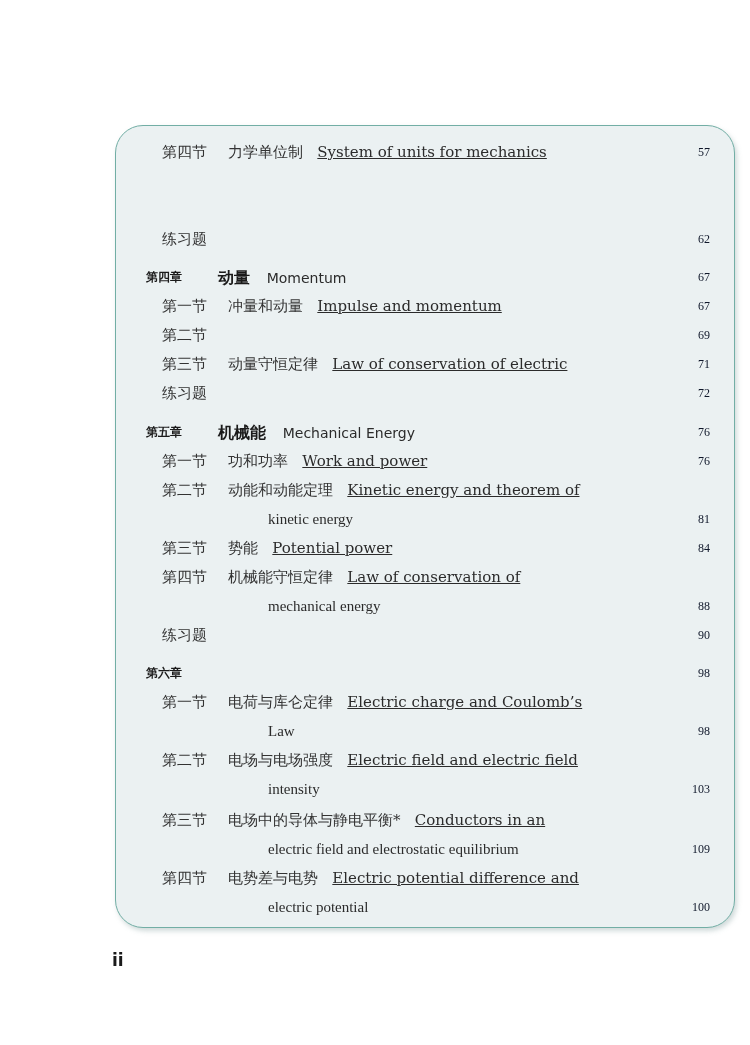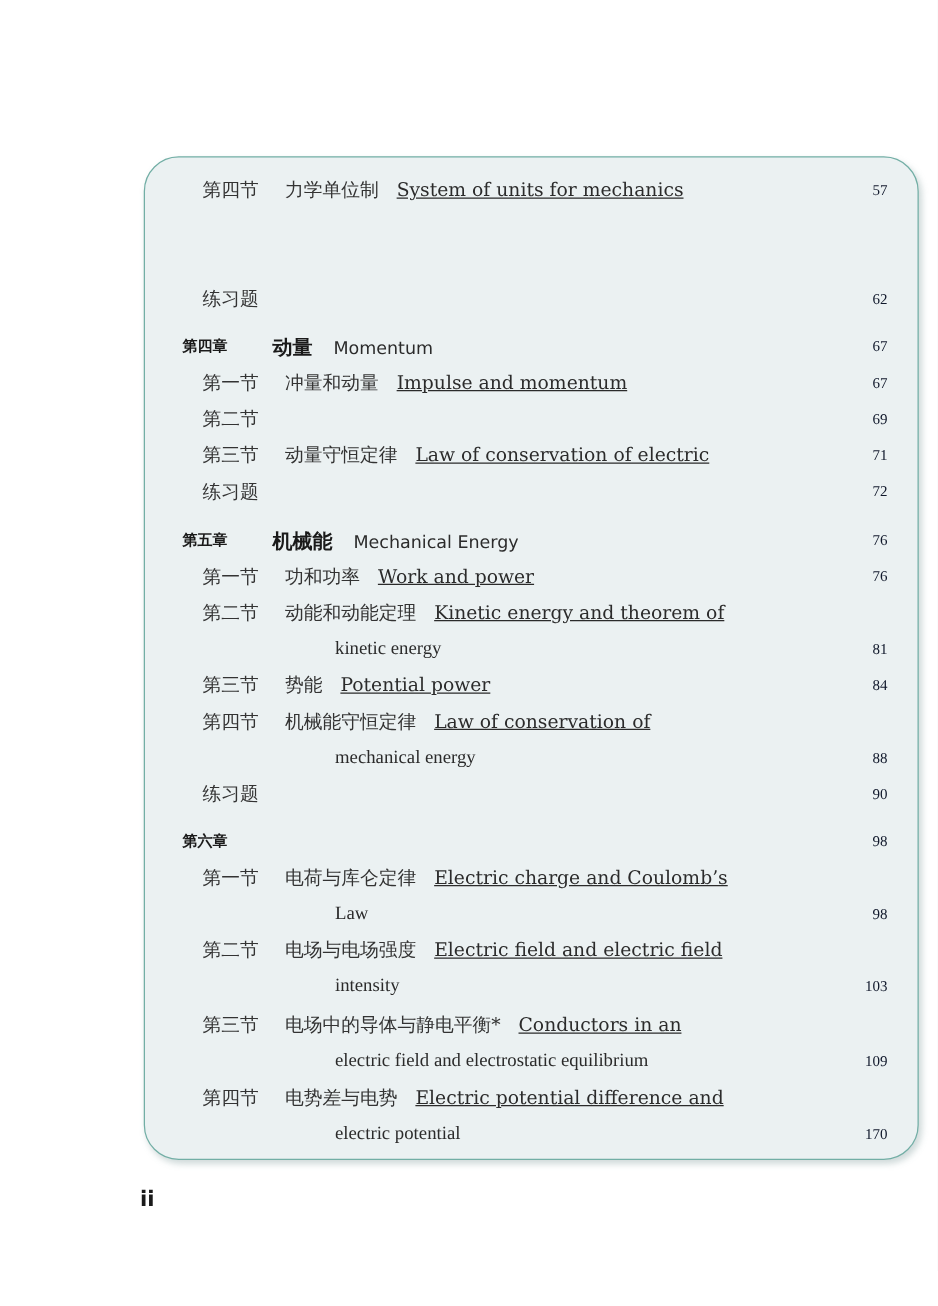--- a/index.html
+++ b/index.html
@@ -216,18 +216,18 @@
     <span class="cont">electric field and electrostatic equilibrium</span>
     <span class="page">109</span>
   </div>
 
   <div class="row" style="top:738px">
     <span class="sec-num">第四节</span>
     <span class="sec-zh"><span>电势差与电势</span>&nbsp;&nbsp;&nbsp;<span class="en">Electric potential difference and</span></span>
   </div>
   <div class="row" style="top:767px">
     <span class="cont">electric potential</span>
-    <span class="page">170</span>
+    <span class="page">100</span>
   </div>
 
 </div>
 
 <div class="folio">ii</div>
 
 </body></html>

